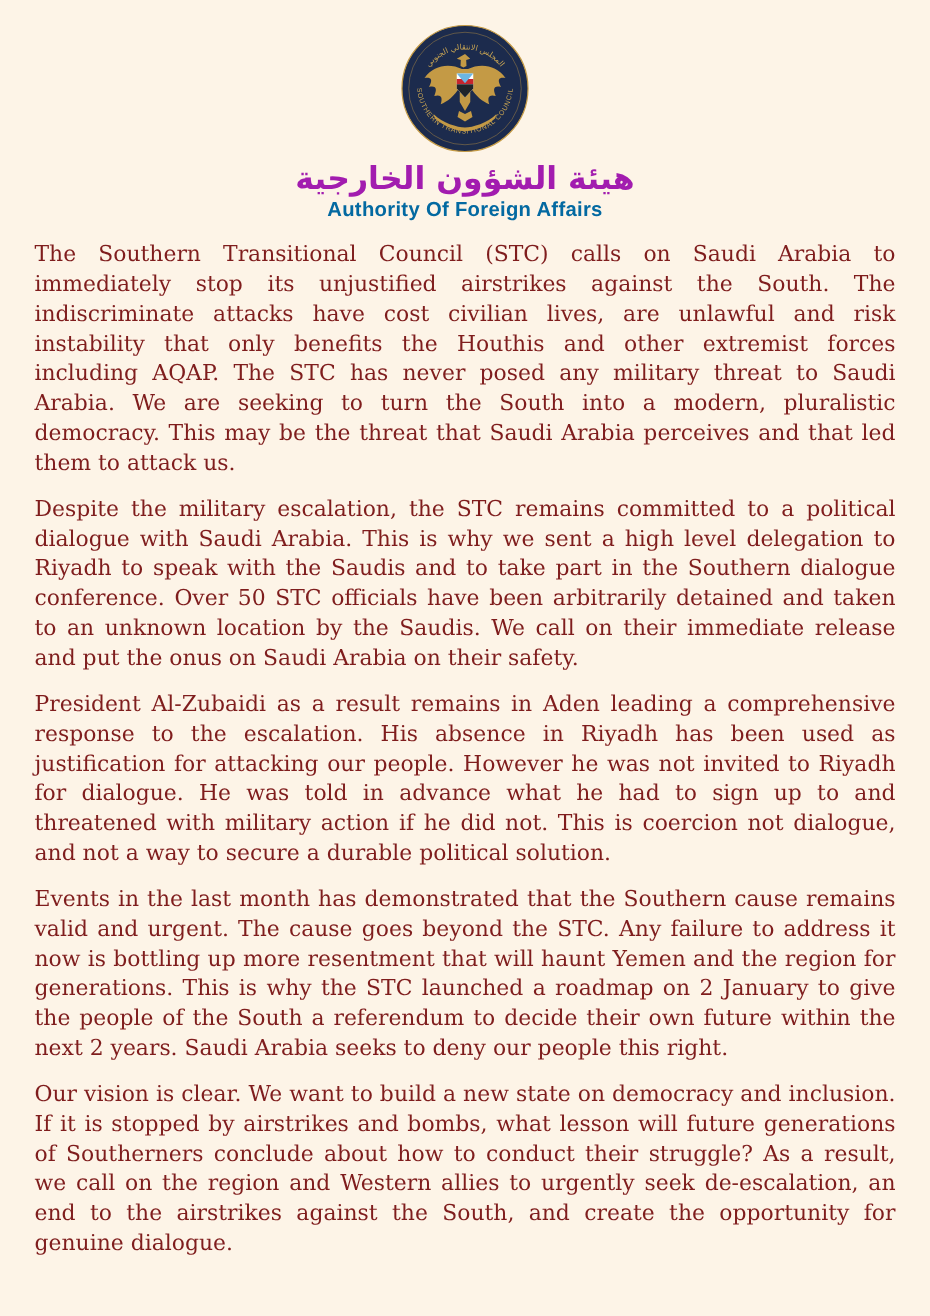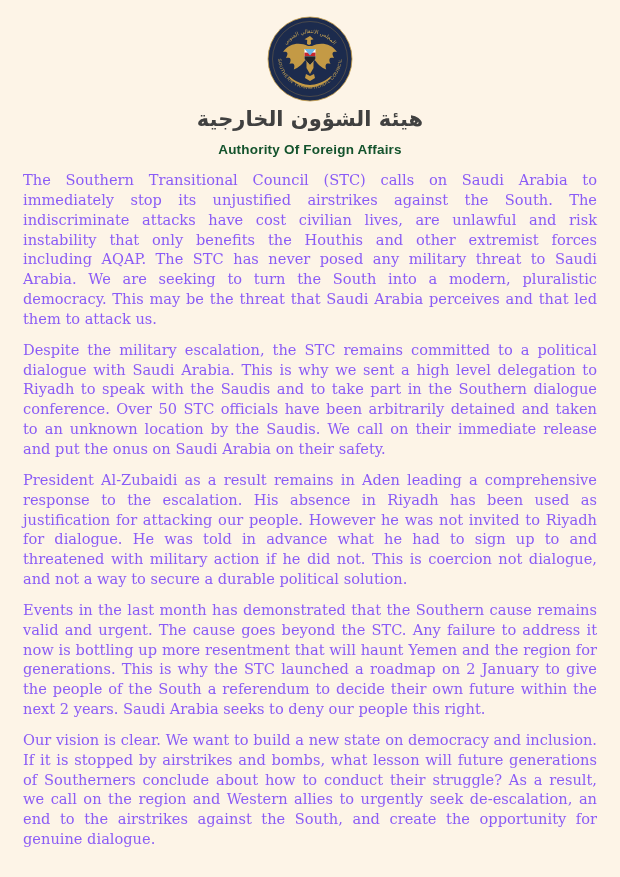--- a/index.html
+++ b/index.html
@@ -20,40 +20,40 @@
     padding-top:16px;
     display:flex; flex-direction:column; align-items:center;
     flex:0 0 auto;
   }
   .emblem{ width:86px; height:86px; display:block; }
   .arabic-title{
     margin-top:5px;
     font-family:"DejaVu Sans", sans-serif;
     font-weight:bold;
     font-size:21px;
-    color:#404040;
+    color:#a21caf;
     direction:rtl;
   }
   .english-title{
-    margin-top:11px;
+    margin-top:1px;
     font-family:"Liberation Sans", sans-serif;
     font-weight:bold;
     font-size:13.5px;
-    color:#14532d;
+    color:#0369a1;
     letter-spacing:0.2px;
   }
   
   .statement{
     flex:1 1 auto;
     padding:13px 23px 0 23px;
   }
   .statement p{
     font-size:14.6px;
     line-height:1.36;
-    color:#8b5cf6;
+    color:#7f1d1d;
     text-align:justify;
     margin-bottom:11px;
     font-weight:500;
   }
 </style>
 </head>
 <body>
 
 <div class="page">
 

